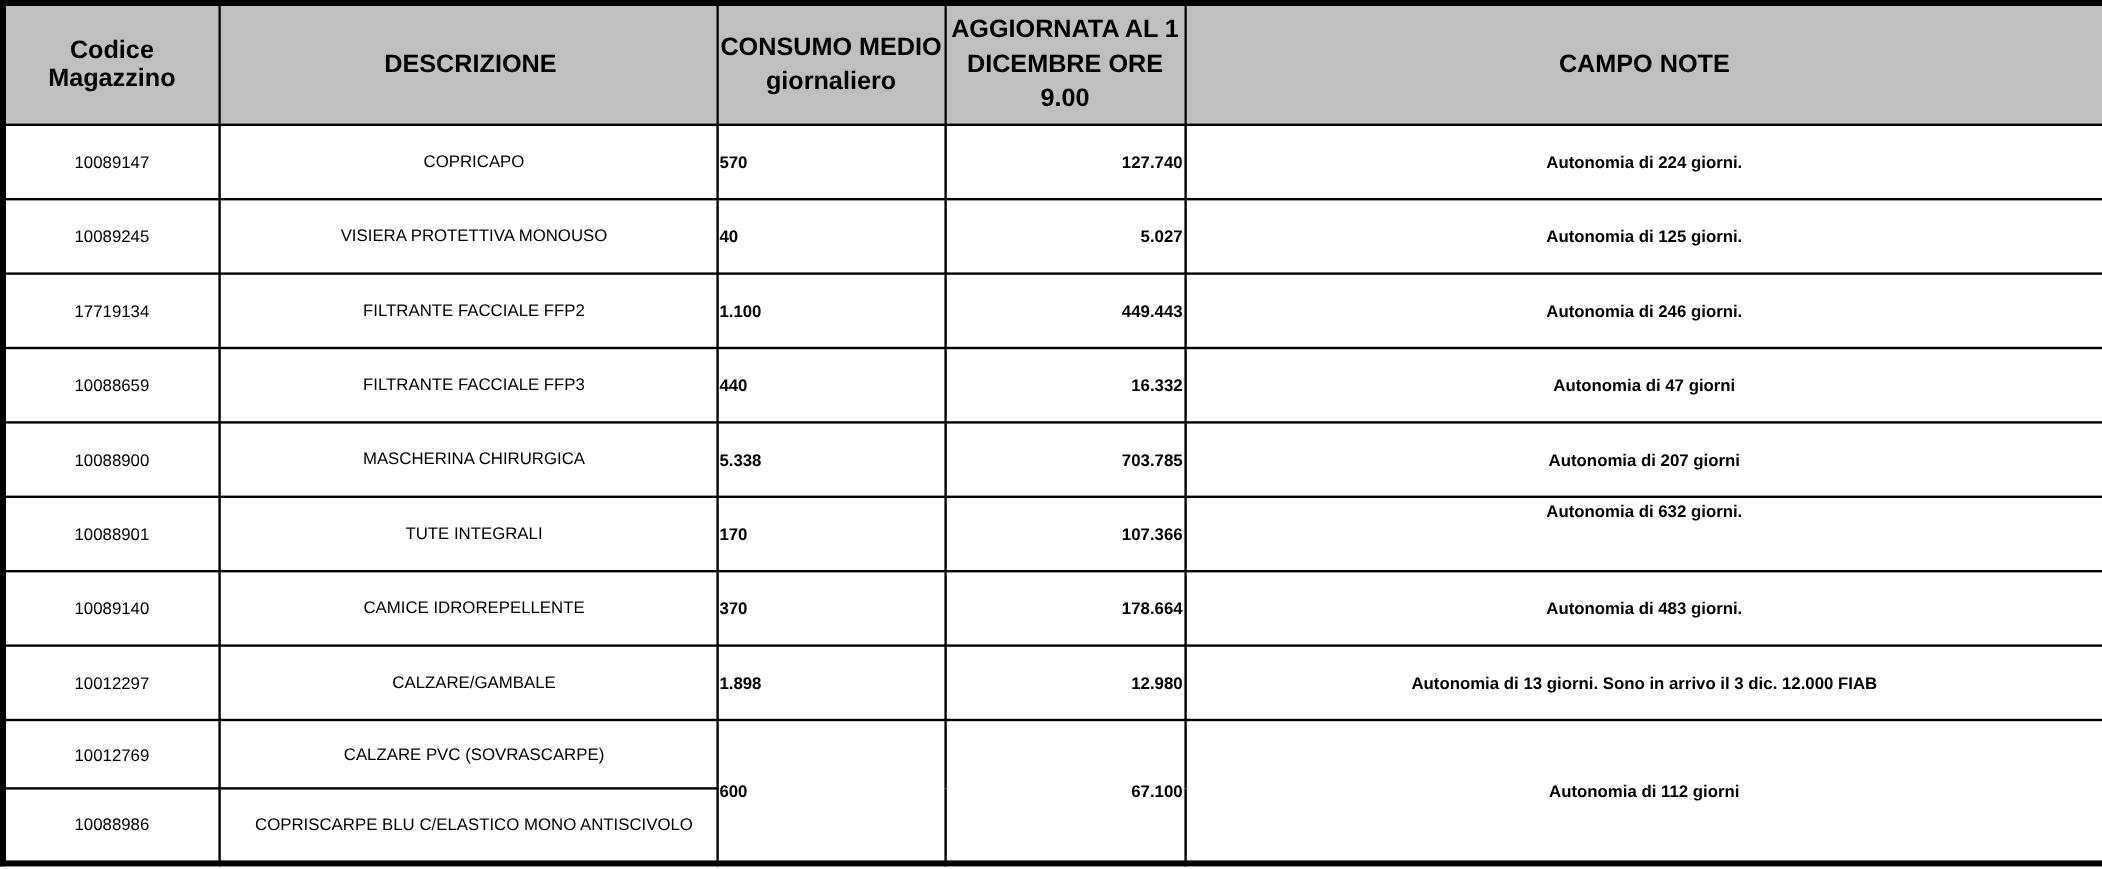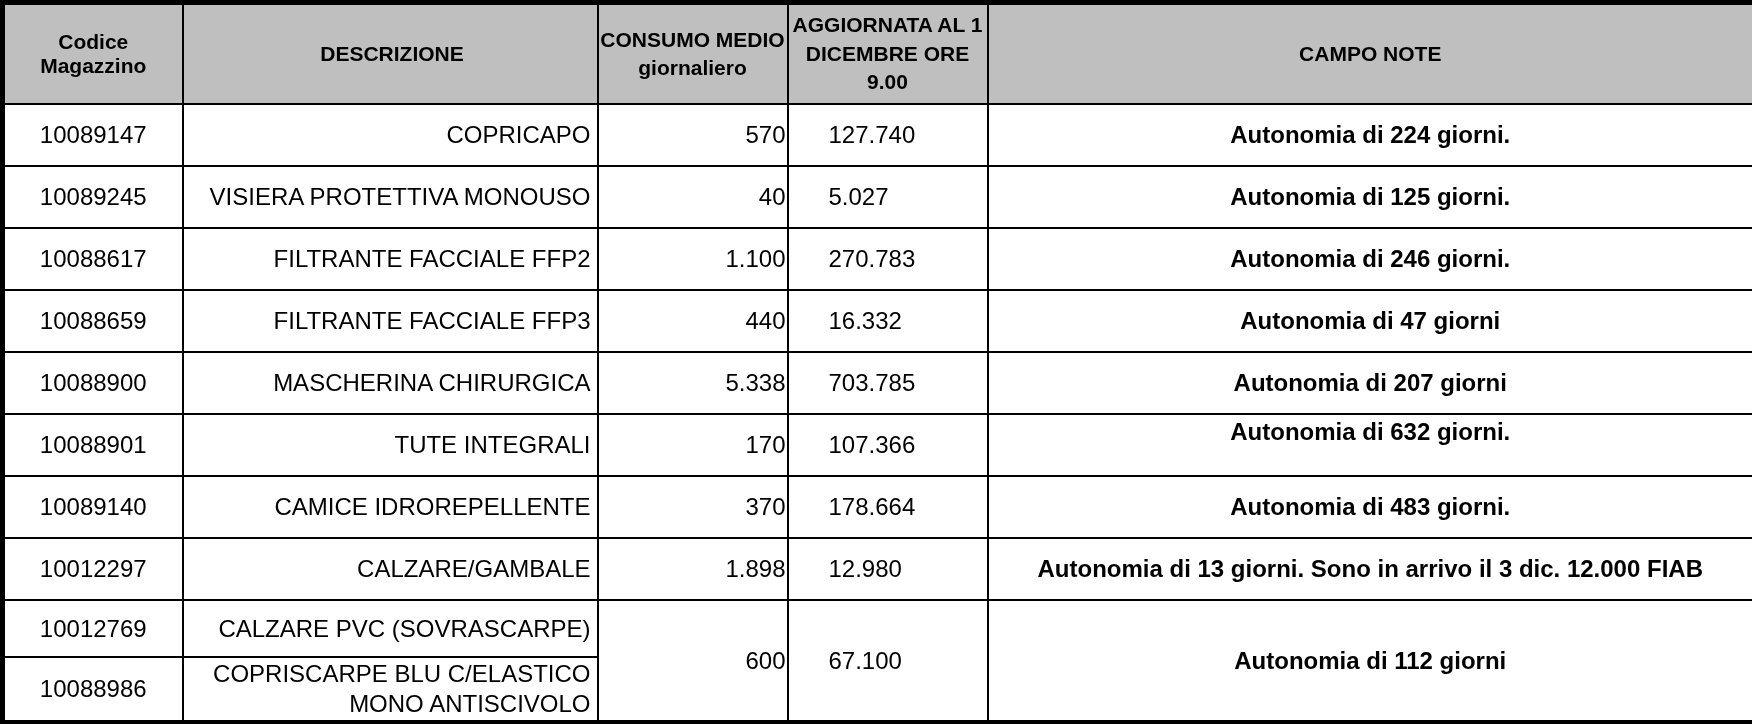--- a/index.html
+++ b/index.html
@@ -31,31 +31,31 @@
     background: #bfbfbf;
     height: 96px;
     font-size: 21px;
     font-weight: bold;
     vertical-align: middle;
   }
   thead th.th-center { text-align: center; }
   thead th.th-left { text-align: center; padding-left: 5px; }
   thead .hdr-line { display: block; line-height: 1.35; }
   tbody td {
-    font-size: 24px;
+    font-size: 14px;
     background: #ffffff;
     vertical-align: middle;
   }
   tbody tr { height: 62px; }
   tr.row-merged-1 { height: 57px; }
   tr.row-merged-2 { height: 62px; }
   td.cell-code { text-align: center; font-weight: normal; }
-  td.cell-description { text-align: right; padding-left: 16px; padding-right: 6px; font-weight: normal; line-height: 1.25; }
-  td.cell-consumo { text-align: right; font-weight: normal; margin-top: 18px; }
-  td.cell-aggiornata { text-align: left; font-weight: normal; padding-left: 40px; }
+  td.cell-description { text-align: center; padding-left: 16px; padding-right: 6px; font-weight: normal; line-height: 1.25; }
+  td.cell-consumo { text-align: left; font-weight: bold; margin-top: 18px; }
+  td.cell-aggiornata { text-align: right; font-weight: bold; padding-left: 40px; }
   td.cell-note { text-align: center; font-weight: bold; }
   td.note-top { vertical-align: top; padding-top: 3px; }
 </style>
 </head>
 <body>
 
 <div class="sheet">
   <table class="stock-table">
     <colgroup>
       <col style="width:180px">
@@ -88,24 +88,24 @@
           <td class="cell-note">Autonomia di 224 giorni.</td>
         </tr>
         <tr>
           <td class="cell-code">10089245</td>
           <td class="cell-description">VISIERA PROTETTIVA MONOUSO</td>
           <td class="cell-consumo">40</td>
           <td class="cell-aggiornata">5.027</td>
           <td class="cell-note">Autonomia di 125 giorni.</td>
         </tr>
         <tr>
-          <td class="cell-code">10088617</td>
+          <td class="cell-code">17719134</td>
           <td class="cell-description">FILTRANTE FACCIALE FFP2</td>
           <td class="cell-consumo">1.100</td>
-          <td class="cell-aggiornata">270.783</td>
+          <td class="cell-aggiornata">449.443</td>
           <td class="cell-note">Autonomia di 246 giorni.</td>
         </tr>
         <tr>
           <td class="cell-code">10088659</td>
           <td class="cell-description">FILTRANTE FACCIALE FFP3</td>
           <td class="cell-consumo">440</td>
           <td class="cell-aggiornata">16.332</td>
           <td class="cell-note">Autonomia di 47 giorni</td>
         </tr>
         <tr>

